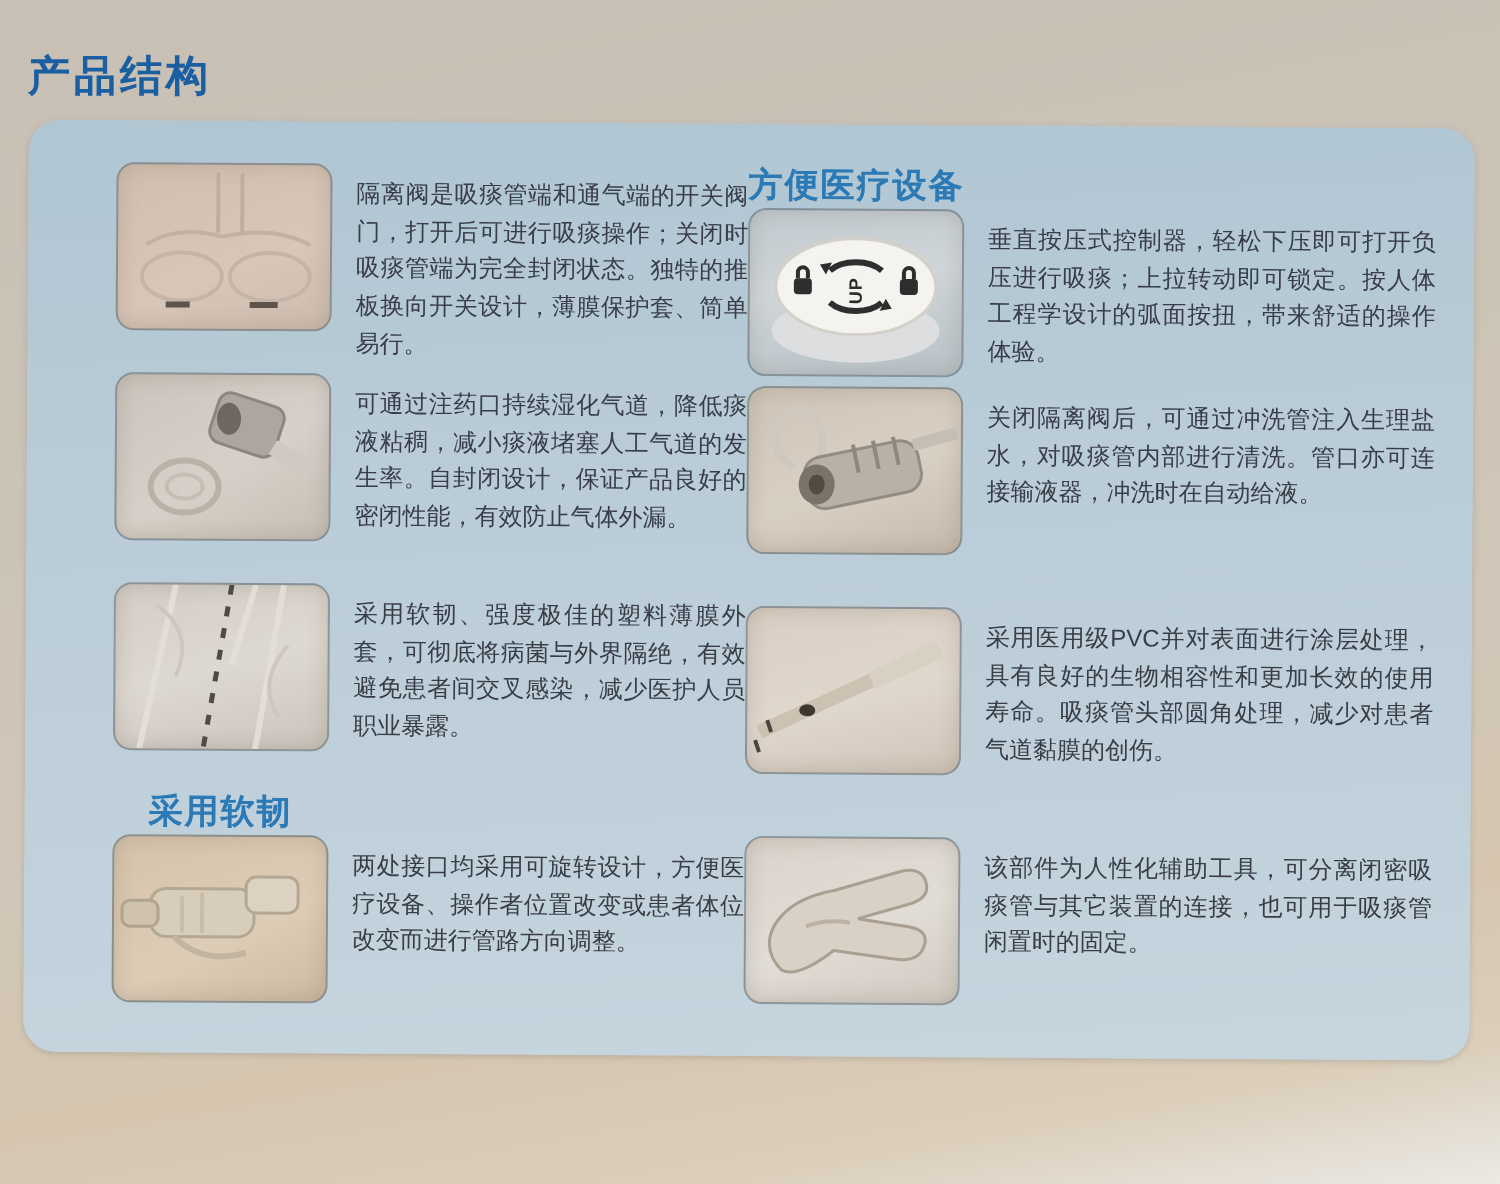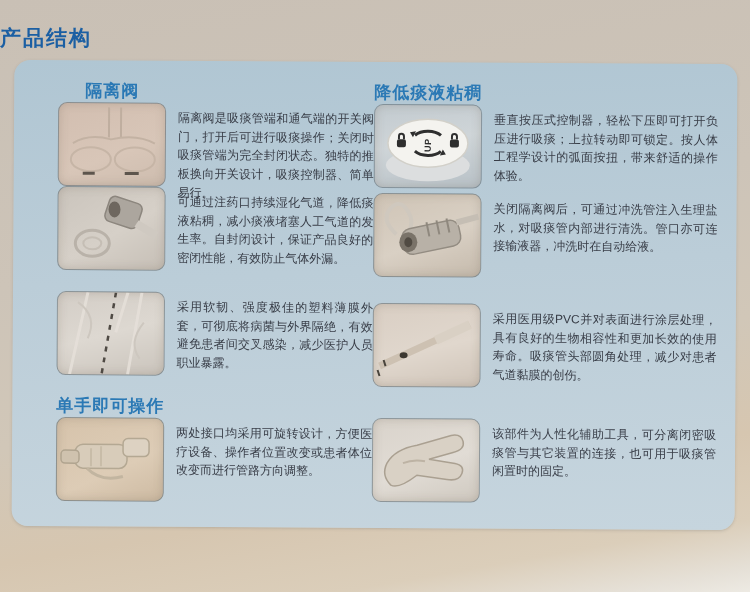--- a/index.html
+++ b/index.html
@@ -9,21 +9,21 @@
     overflow: hidden;
   }
   .screen {
     position: relative;
     width: 750px; height: 592px;
     background: linear-gradient(170deg,
       #c9c0b5 0%, #cdc4b8 40%, #d1c7b8 62%,
       #d6c6b0 78%, #dbceba 90%, #e6e1d8 97%, #edeae3 100%);
   }
   .page-title {
-    position: absolute; left: 0; top: 24px;
+    position: absolute; left: 14px; top: 24px;
     font-size: 21px; font-weight: bold;
     color: #1b5fa3; letter-spacing: 2px;
   }
   .panel {
     position: absolute; left: 13px; top: 62px;
     width: 723px; height: 466px;
     border-radius: 16px;
     background: linear-gradient(177deg, #b0c6d3 0%, #bbcdd8 45%, #c6d5de 100%);
     transform: rotate(0.35deg);
     box-shadow: 0 1px 3px rgba(90,95,100,0.25);
@@ -80,32 +80,31 @@
 
 <div class="screen">
 
   <div class="page-title">产品结构</div>
 
   <div class="panel">
 
     <div class="col col-left">
 
       <div class="item">
-        <div class="item-label">隔离阀</div>
         <div class="item-row">
           <div class="photo p-isolation">
             <svg width="106" height="82" viewBox="0 0 106 82">
               <path d="M50 4 L50 34 M62 4 L62 34" stroke="#bfae9f" stroke-width="2" fill="none"></path>
               <path d="M14 40 Q30 30 52 36 Q78 30 96 40" stroke="#c3b2a3" stroke-width="2" fill="none"></path>
               <ellipse cx="32" cy="56" rx="20" ry="12" fill="none" stroke="#c6b5a6" stroke-width="2"></ellipse>
               <ellipse cx="76" cy="56" rx="20" ry="12" fill="none" stroke="#c6b5a6" stroke-width="2"></ellipse>
               <path d="M24 70 L36 70 M66 70 L80 70" stroke="#5d554d" stroke-width="3" fill="none"></path>
             </svg>
           </div>
-          <p class="item-desc">隔离阀是吸痰管端和通气端的开关阀门，打开后可进行吸痰操作；关闭时吸痰管端为完全封闭状态。独特的推板换向开关设计，吸痰控制器、简单易行。</p>
+          <p class="item-desc">隔离阀是吸痰管端和通气端的开关阀门，打开后可进行吸痰操作；关闭时吸痰管端为完全封闭状态。独特的推板换向开关设计，薄膜保护套、简单易行。</p>
         </div>
       </div>
 
       <div class="item">
         <div class="item-row">
           <div class="photo p-injection">
             <svg width="106" height="82" viewBox="0 0 106 82">
               <rect x="48" y="12" width="34" height="26" rx="6" transform="rotate(18 65 25)" fill="#aca69e" stroke="#8c867e" stroke-width="1.5"></rect>
               <ellipse cx="56" cy="22" rx="6" ry="8" fill="#6e675f"></ellipse>
               <path d="M78 36 L98 48" stroke="#cfc9c1" stroke-width="8"></path>
@@ -124,41 +123,41 @@
               <path d="M58 0 L44 82" stroke="#4f4a44" stroke-width="2.5" stroke-dasharray="5 6"></path>
               <path d="M30 0 L12 82 M84 0 L70 82 M70 0 L58 40" stroke="#e4dfd8" stroke-width="3" fill="none" opacity="0.9"></path>
               <path d="M20 10 Q40 24 30 46 M86 30 Q70 50 82 66" stroke="#cdc7bf" stroke-width="2" fill="none"></path>
             </svg>
           </div>
           <p class="item-desc">采用软韧、强度极佳的塑料薄膜外套，可彻底将病菌与外界隔绝，有效避免患者间交叉感染，减少医护人员职业暴露。</p>
         </div>
       </div>
 
       <div class="item">
-        <div class="item-label">单手即可操作</div>
+        <div class="item-label">采用软韧</div>
         <div class="item-row">
           <div class="photo p-airway">
             <svg width="106" height="82" viewBox="0 0 106 82">
               <rect x="18" y="26" width="52" height="24" rx="8" fill="#d8ccba" stroke="#b4a893" stroke-width="1.5"></rect>
               <rect x="66" y="20" width="26" height="18" rx="5" fill="#ddd2c2" stroke="#b4a893" stroke-width="1.5"></rect>
               <rect x="4" y="32" width="18" height="13" rx="4" fill="#cfc2ae" stroke="#b0a48f" stroke-width="1.5"></rect>
               <path d="M30 50 Q44 64 66 58" stroke="#c2b5a0" stroke-width="3" fill="none"></path>
               <path d="M34 30 L34 48 M44 28 L44 48" stroke="#c8bca8" stroke-width="2"></path>
             </svg>
           </div>
           <p class="item-desc">两处接口均采用可旋转设计，方便医疗设备、操作者位置改变或患者体位改变而进行管路方向调整。</p>
         </div>
       </div>
 
     </div>
 
     <div class="col col-right">
 
       <div class="item">
-        <div class="item-label">降低痰液粘稠</div>
+        <div class="item-label">方便医疗设备</div>
         <div class="item-row">
           <div class="photo p-controller">
             <svg width="106" height="82" viewBox="0 0 106 82">
               <ellipse cx="53" cy="60" rx="42" ry="16" fill="#dcdedf"></ellipse>
               <ellipse cx="53" cy="38" rx="40" ry="24" fill="#f4f3ef" stroke="#d2d0c9" stroke-width="1.5"></ellipse>
               <path d="M40 30 A16 10 0 0 1 66 30" stroke="#2e2e2e" stroke-width="3" fill="none"></path>
               <path d="M66 46 A16 10 0 0 1 40 46" stroke="#2e2e2e" stroke-width="3" fill="none"></path>
               <path d="M38 32 l-3 -5 l6 -1 z M68 44 l3 5 l-6 1 z" fill="#2e2e2e"></path>
               <rect x="22" y="34" width="9" height="8" rx="2" fill="#2e2e2e"></rect>
               <path d="M24 34 v-3 a2.5 2.5 0 0 1 5 0 v3" stroke="#2e2e2e" stroke-width="2" fill="none"></path>

